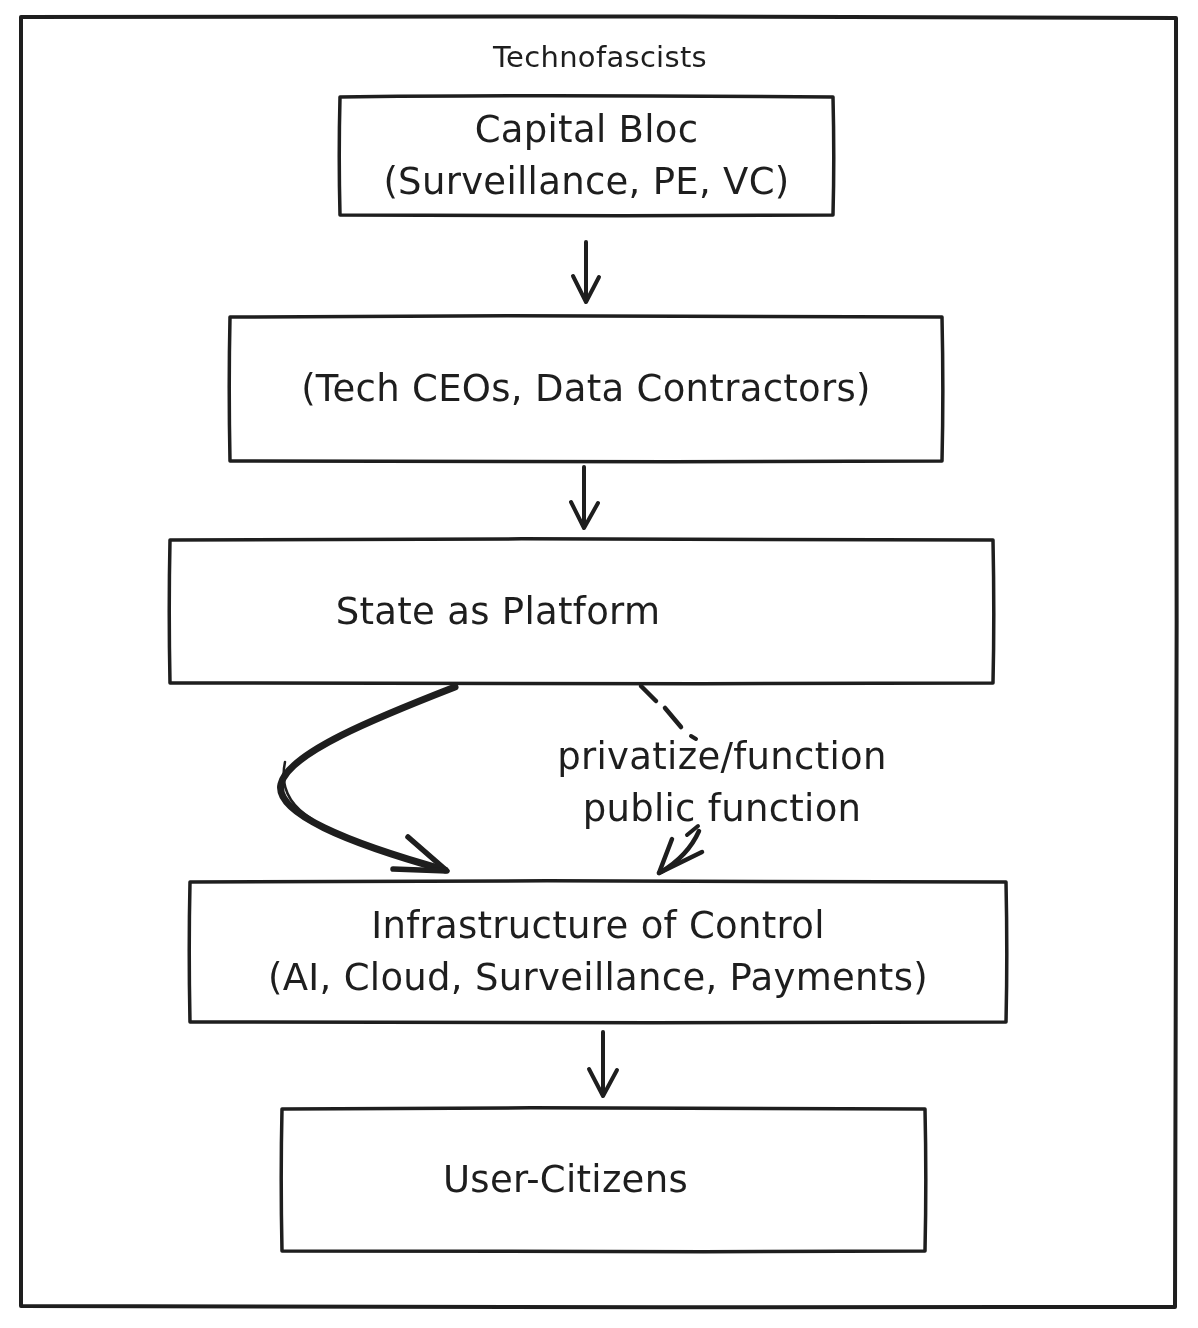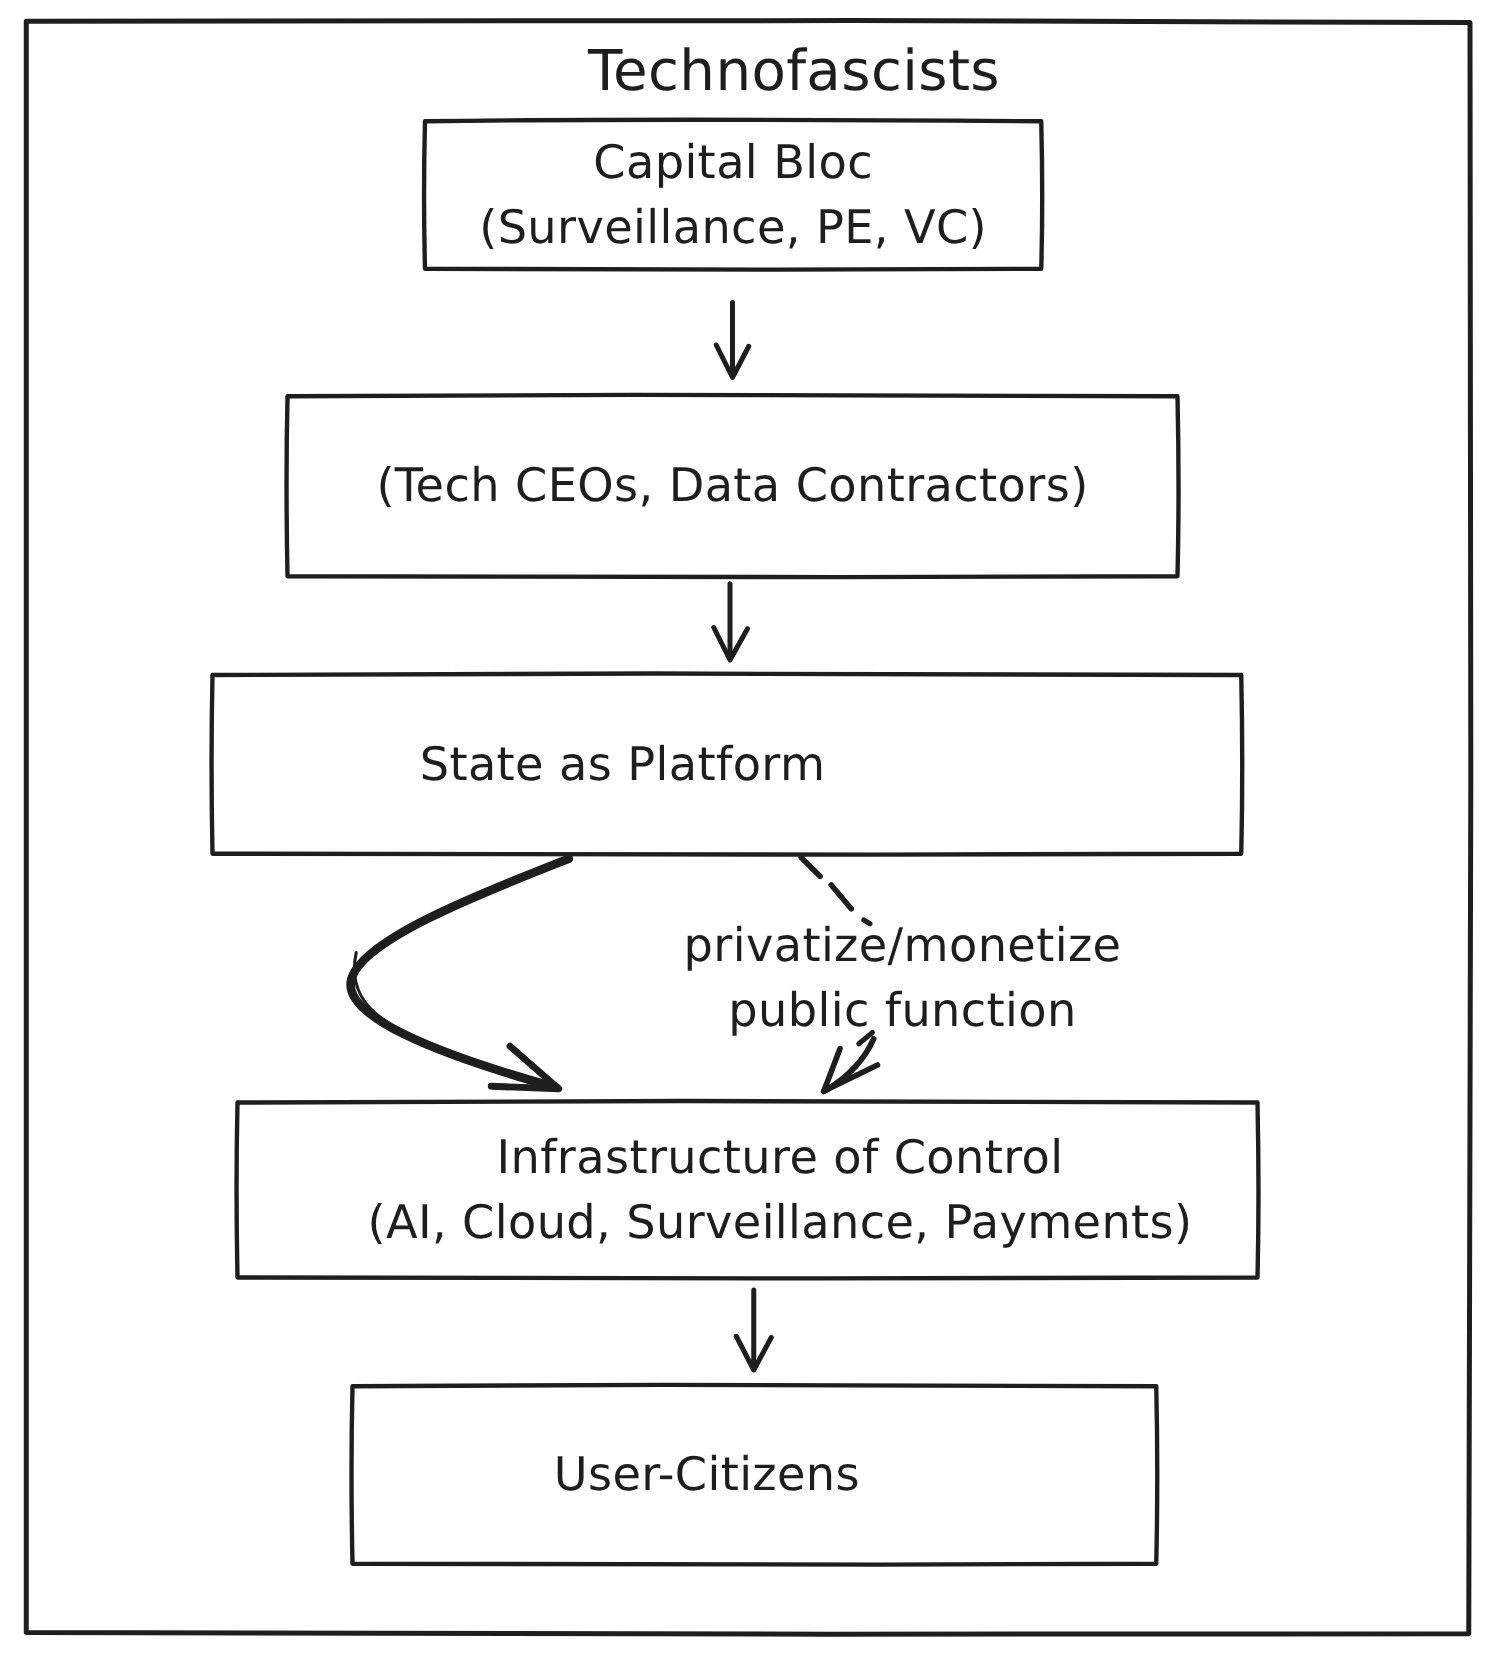--- a/index.html
+++ b/index.html
@@ -29,23 +29,22 @@
     flex-direction: column;
     align-items: center;
     justify-content: center;
     text-align: center;
     font-size: 37px;
     line-height: 52px;
     white-space: nowrap;
     letter-spacing: 0.3px;
   }
   .title-label {
-    font-size: 45px;
+    font-size: 29px;
     line-height: 58px;
-    align-items: flex-end;
   }
 </style>
 </head>
 <body>
 
 <div class="canvas">
 
   <svg class="shapes" viewBox="0 0 1198 1328" aria-hidden="true">
 
     <path class="ink" stroke-width="4" d="M 21 17 C 320 16, 820 16, 1176 18 C 1177 420, 1177 920, 1175 1307 C 820 1308, 340 1307, 21 1306 C 20 940, 19 480, 21 17 Z"></path>
@@ -99,25 +98,25 @@
 
   <div class="label" style="left:228px; top:315px; width:716px; height:148px;">
     <span>(Tech CEOs, Data Contractors)</span>
   </div>
 
   <div class="label" style="left:168px; top:538px; width:660px; height:147px;">
     <span>State as Platform</span>
   </div>
 
   <div class="label" style="left:518px; top:730px; width:408px; height:106px;">
-    <span>privatize/monetize</span>
+    <span>privatize/function</span>
     <span>public function</span>
   </div>
 
-  <div class="label" style="left:188px; top:880px; width:820px; height:144px;padding-left:26px;">
+  <div class="label" style="left:188px; top:880px; width:820px; height:144px;">
     <span>Infrastructure of Control</span>
     <span>(AI, Cloud, Surveillance, Payments)</span>
   </div>
 
   <div class="label" style="left:280px; top:1107px; width:571px; height:146px;">
     <span>User-Citizens</span>
   </div>
 
 </div>
 

